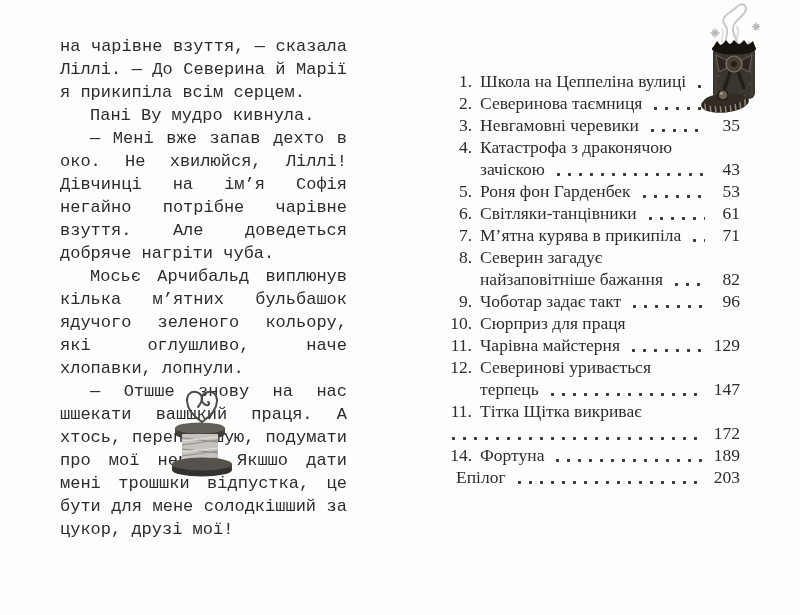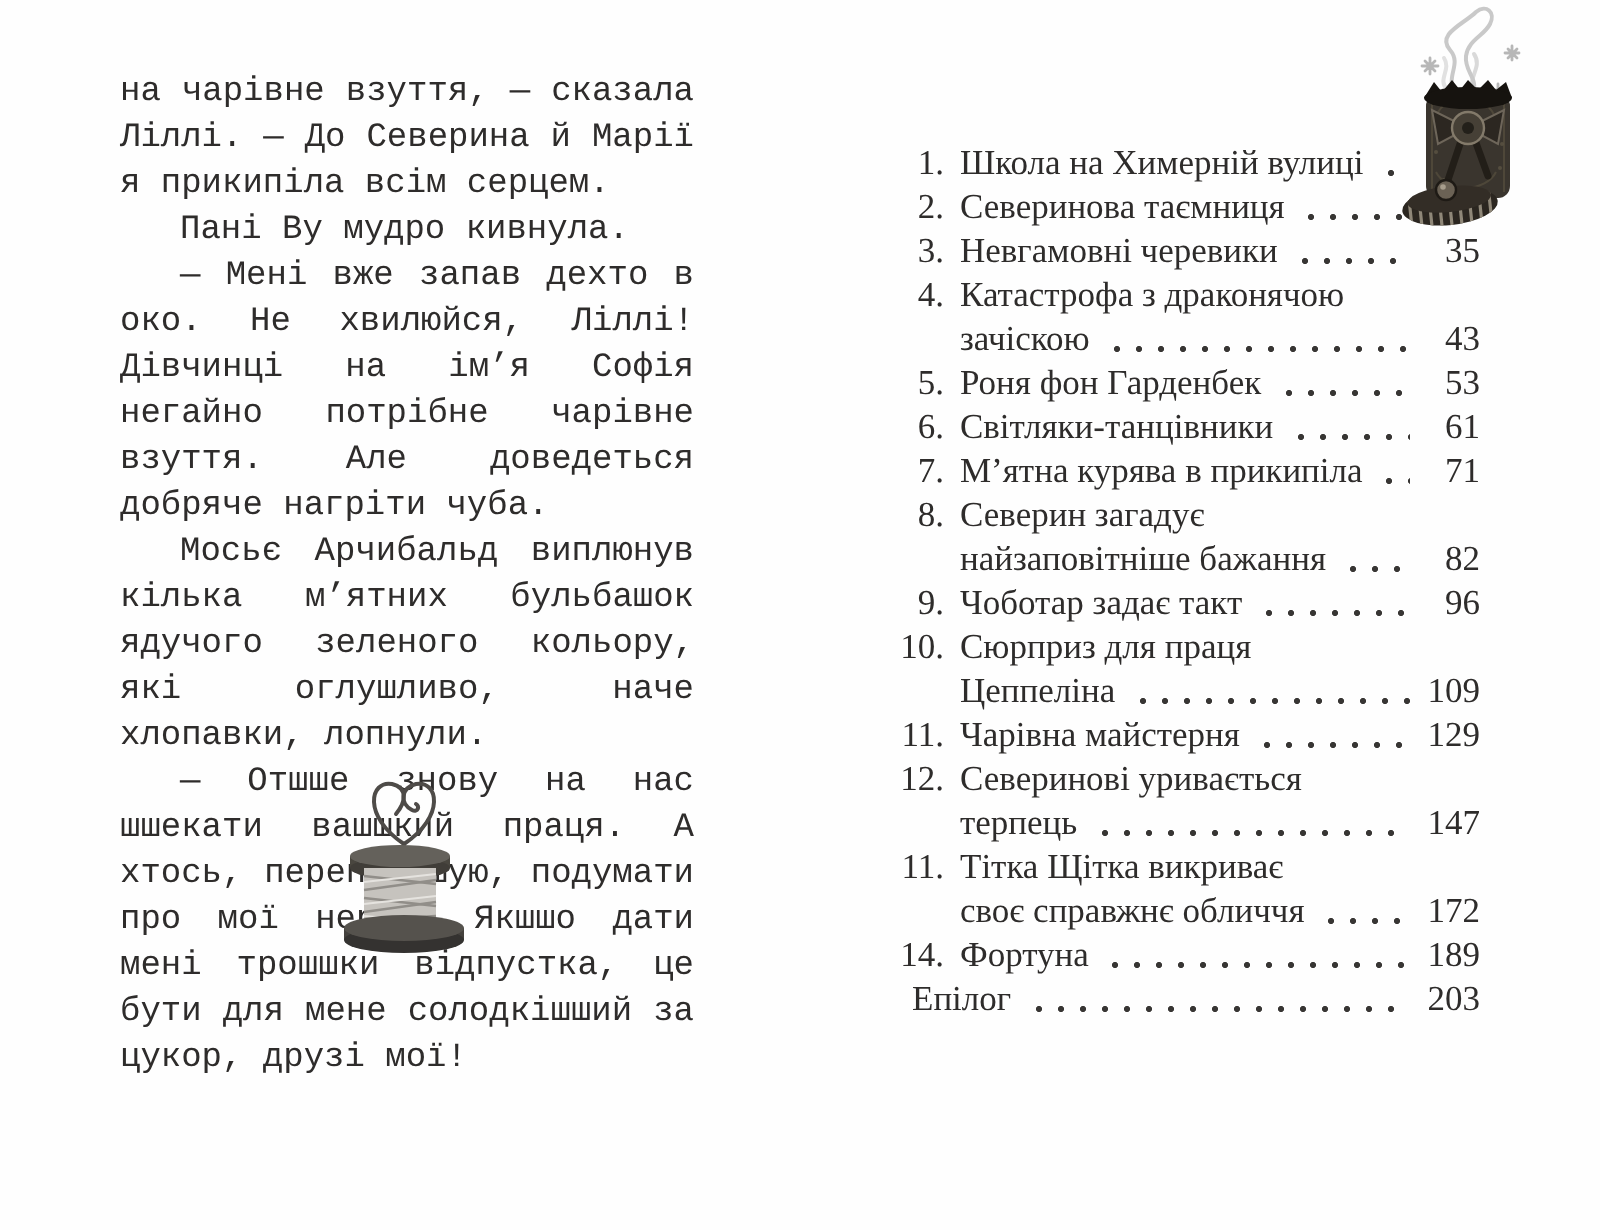--- a/index.html
+++ b/index.html
@@ -128,21 +128,21 @@
     <ellipse cx="36" cy="76" rx="30" ry="6.5" fill="#55524d"></ellipse>
   </svg>
 </div>
 
 <div class="right-page">
 
   <div class="toc-list">
 
     <div class="toc-row">
       <span class="toc-num">1.</span>
-      <span class="toc-title">Школа на Химерній вулиці</span>
+      <span class="toc-title">Школа на Цеппеліна вулиці</span>
       <span class="toc-leader"></span>
       <span class="toc-page">5</span>
     </div>
 
     <div class="toc-row">
       <span class="toc-num">2.</span>
       <span class="toc-title">Северинова таємниця</span>
       <span class="toc-leader"></span>
       <span class="toc-page">19</span>
     </div>
@@ -199,25 +199,20 @@
       <span class="toc-num">9.</span>
       <span class="toc-title">Чоботар задає такт</span>
       <span class="toc-leader"></span>
       <span class="toc-page">96</span>
     </div>
 
     <div class="toc-row">
       <span class="toc-num">10.</span>
       <span class="toc-title">Сюрприз для праця</span>
     </div>
-    <div class="toc-row toc-cont">
-      <span class="toc-title">Цеппеліна</span>
-      <span class="toc-leader"></span>
-      <span class="toc-page">109</span>
-    </div>
 
     <div class="toc-row">
       <span class="toc-num">11.</span>
       <span class="toc-title">Чарівна майстерня</span>
       <span class="toc-leader"></span>
       <span class="toc-page">129</span>
     </div>
 
     <div class="toc-row">
       <span class="toc-num">12.</span>
@@ -227,21 +222,20 @@
       <span class="toc-title">терпець</span>
       <span class="toc-leader"></span>
       <span class="toc-page">147</span>
     </div>
 
     <div class="toc-row">
       <span class="toc-num">11.</span>
       <span class="toc-title">Тітка Щітка викриває</span>
     </div>
     <div class="toc-row toc-cont">
-      <span class="toc-title">своє справжнє обличчя</span>
       <span class="toc-leader"></span>
       <span class="toc-page">172</span>
     </div>
 
     <div class="toc-row">
       <span class="toc-num">14.</span>
       <span class="toc-title">Фортуна</span>
       <span class="toc-leader"></span>
       <span class="toc-page">189</span>
     </div>

